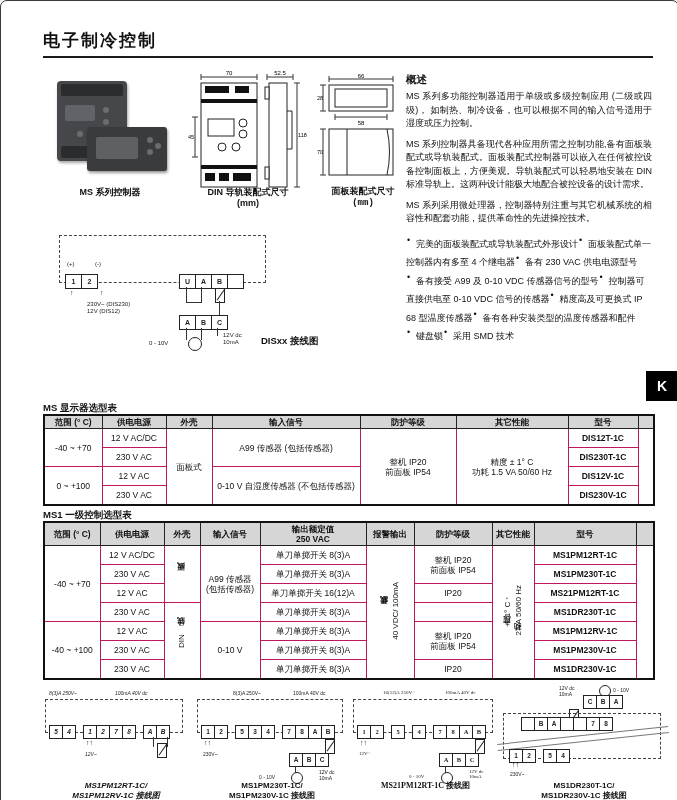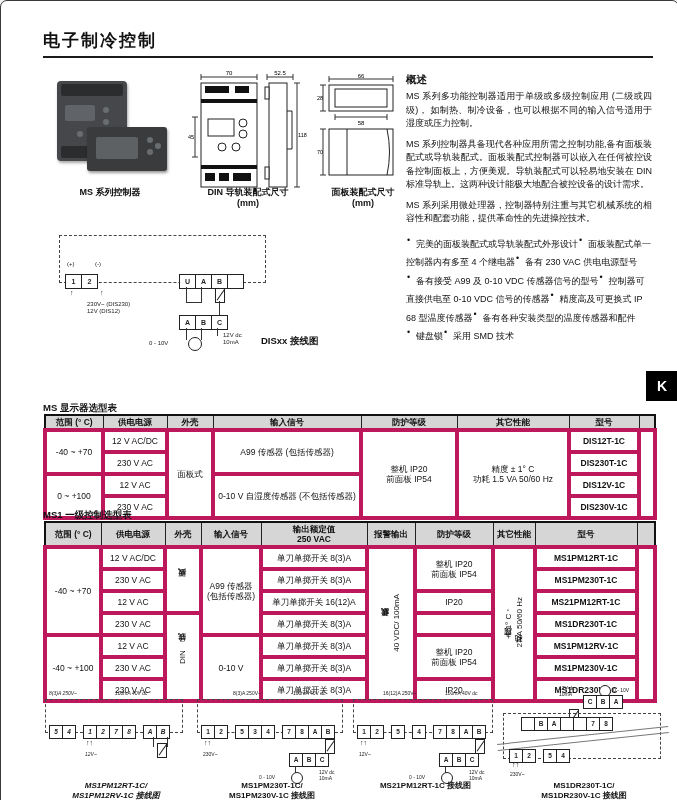--- a/index.html
+++ b/index.html
@@ -43,21 +43,21 @@
   .circ{position:absolute;width:12px;height:12px;border:1px solid #222;border-radius:50%;background:#fff;}
   .tinylbl{position:absolute;font-size:6px;line-height:1.2;color:#222;}
   .disxx-cap{position:absolute;font-size:9.5px;font-weight:bold;}
   
   .ktab{left:645px;top:370px;width:32px;height:30px;background:#000;color:#fff;
         font-size:14px;font-weight:bold;text-align:center;line-height:30px;}
   
   .tbl-label{font-size:9.5px;font-weight:bold;}
   table.sel{position:absolute;border-collapse:collapse;table-layout:fixed;background:#fff;border-radius:8px;}
   table.sel th{background:#d6d6d6;border:1px solid #222;font-size:8.5px;padding:1px 2px;line-height:1.2;}
-  table.sel td{border:4px solid #be185d;font-size:8.5px;padding:1px 3px;text-align:center;line-height:1.2;height:16px;}
+  table.sel td{border:1px solid #be185d;font-size:8.5px;padding:1px 3px;text-align:center;line-height:1.2;height:16px;}
   table.sel{border:2px solid #111;}
   td.l{text-align:left;}
   td.model{text-align:left;font-weight:bold;font-size:8.5px;}
   .vert{writing-mode:vertical-rl;transform:rotate(180deg);display:inline-block;font-size:8px;line-height:1.2;max-height:126px;}
   .vert div{margin:0 1px;}
   
   .wd{position:absolute;height:112px;font-size:5.5px;}
   .wd .cap{position:absolute;left:0;right:0;top:92px;font-size:8px;font-weight:bold;line-height:1.25;}
   .wd .lbl{position:absolute;font-size:5px;color:#222;white-space:nowrap;}
   .wd .row{position:absolute;white-space:nowrap;}
@@ -147,21 +147,21 @@
       <line x1="70" y1="41" x2="70" y2="47" stroke="#333"></line>
     <text x="44" y="52" font-size="6" text-anchor="middle">58</text>
     <rect x="12" y="56" width="64" height="46" fill="#fff" stroke="#222"></rect>
     <line x1="30" y1="56" x2="30" y2="102" stroke="#222"></line>
     <path d="M70,56 q5,23 0,46" fill="none" stroke="#222"></path>
     <line x1="6" y1="56" x2="6" y2="102" stroke="#333"></line>
       <line x1="3" y1="56" x2="9" y2="56" stroke="#333"></line>
       <line x1="3" y1="102" x2="9" y2="102" stroke="#333"></line>
     <text x="3" y="81" font-size="5.5" text-anchor="middle">70</text>
   </svg>
-  <div class="abs cap" style="left:306px;top:186px;width:112px;">
+  <div class="abs cap" style="left:306px;top:186px;width:112px;font-family:Liberation Mono, monospace;">
     <div>面板装配式尺寸</div>
     <div>(mm)</div>
   </div>
 
   <div class="abs rightcol">
     <h3>概述</h3>
     <p>MS 系列多功能控制器适用于单级或多级控制应用 (二级或四级)， 如制热、制冷设备，也可以根据不同的输入信号适用于湿度或压力控制。</p>
     <p>MS 系列控制器具备现代各种应用所需之控制功能,备有面板装配式或导轨装配式。面板装配式控制器可以嵌入在任何被控设备控制面板上，方便美观。导轨装配式可以轻易地安装在 DIN 标准导轨上。这两种设计能极大地配合被控设备的设计需求。</p>
     <p>MS 系列采用微处理器，控制器特别注重与其它机械系统的相容性和配套功能，提供革命性的先进操控技术。</p>
     <div><span class="feat">完美的面板装配式或导轨装配式外形设计</span><span class="feat">面板装配式单一控制器内有多至 4 个继电器</span><span class="feat">备有 230 VAC 供电电源型号</span><span class="feat">备有接受 A99 及 0-10 VDC 传感器信号的型号</span><span class="feat">控制器可直接供电至 0-10 VDC 信号的传感器</span><span class="feat">精度高及可更换式 IP 68 型温度传感器</span><span class="feat">备有各种安装类型的温度传感器和配件</span><span class="feat">键盘锁</span><span class="feat">采用 SMD 技术</span></div>
@@ -398,21 +398,21 @@
     <div class="lbl" style="left:122px;top:80px;">
       <div>12V dc</div>
       <div>10mA</div>
     </div>
     <div class="cap">
       <div>MS1PM230T-1C/</div>
       <div>MS1PM230V-1C 接线图</div>
     </div>
   </div>
 
-  <div class="wd" style="left:352px;top:688px;width:145px;">
+  <div class="wd" style="left:352px;top:688px;width:145px;font-family:Liberation Serif, serif;">
     <div class="dash" style="left:0;top:10px;width:138px;height:32px;"></div>
     <div class="lbl" style="left:30px;top:1px;">16(12)A 250V~</div>
     <div class="lbl" style="left:92px;top:1px;">100mA 40V dc</div>
     <div class="row" style="left:4px;top:36px;">
       <span><span class="tbox">1</span><span class="tbox">2</span></span><span class="gap"></span><span><span class="tbox">5</span></span><span class="gap"></span><span><span class="tbox">4</span></span><span class="gap"></span><span><span class="tbox">7</span><span class="tbox">8</span><span class="tbox">A</span><span class="tbox">B</span></span>
     </div>
     <div class="arrow" style="left:7px;top:50px;">↑↑</div>
     <div class="lbl" style="left:6px;top:62px;">12V~</div>
     <div class="therm" style="left:122px;top:50px;">
         <i></i>

